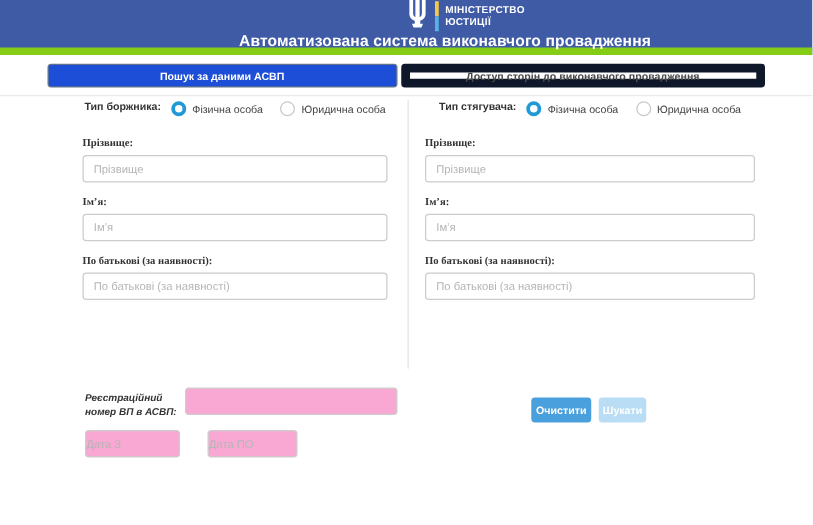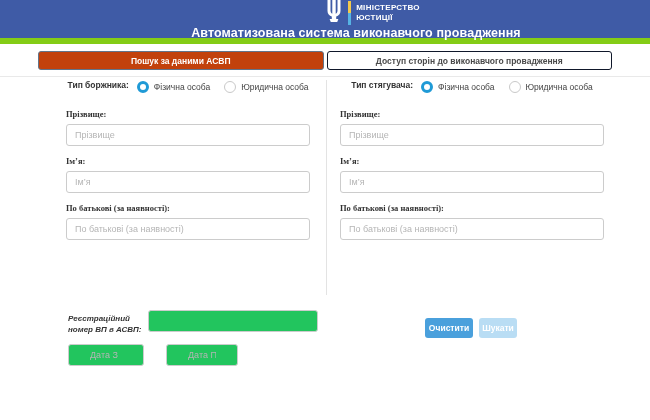--- a/index.html
+++ b/index.html
@@ -33,22 +33,22 @@
     color:#ffffff; font-size:12.5px; font-weight:bold;
     margin-left:62px; letter-spacing:.1px;text-align:right;
   }
 
   
   .tabbar { display:flex; gap:3px; margin:7px 38px 0 38px; }
   .tab {
     flex:1; height:19px; display:flex; align-items:center; justify-content:center;
     font-size:8.5px; font-weight:bold; border-radius:3px; cursor:pointer;
   }
-  .tab-active { background:#c2410c; color:#ffffff; border:1px solid #62748a; }
-  .tab-inactive { background:#ffffff; color:#4a4a4a; border:1px solid #0f172a; }
+  .tab-active { background:#1d4ed8; color:#ffffff; border:1px solid #62748a; }
+  .tab-inactive { background:#ffffff; color:#4a4a4a; border:7px solid #0f172a; }
   .rule { height:1px; background:#e9e9e9; margin-top:6px; }
 
   
   .v-divider {
     position:absolute; left:326px; top:80px;
     width:1px; height:215px; background:#e3e3e3;
   }
   .col { position:absolute; top:80px; }
   .col-left  { left:66px;  width:244px; }
   .col-right { left:340px; width:264px; }
@@ -75,22 +75,22 @@
 
   
   .bottom { position:absolute; left:68px; top:310px; width:540px; }
   .bottom-row { display:flex; align-items:flex-start; margin-bottom:9px; }
   .bottom-label {
     width:80px; font-size:8px; font-weight:bold; color:#333;
     padding-top:3px; line-height:1.4; flex:0 0 auto;font-style:italic;
   }
   .bottom input {
     height:22px; border:1px solid #cccccc; border-radius:3px;
-    padding:0 21px; font-size:9px; color:#333; outline:none;
-    font-family:"Liberation Sans", sans-serif; background:#22c55e;
+    padding:0 0; font-size:9px; color:#333; outline:none;
+    font-family:"Liberation Sans", sans-serif; background:#f9a8d4;
   }
   .bottom input::placeholder { color:#b5b5b5; }
   .reg-input { width:170px; }
   .date-from { width:76px; }
   .date-to   { width:72px; margin-left:22px; }
 
   .buttons { position:absolute; left:357px; top:8px; display:flex; gap:6px; }
   .btn {
     border:none; border-radius:3px; height:20px;
     font-size:8.5px; font-weight:bold; color:#ffffff;

